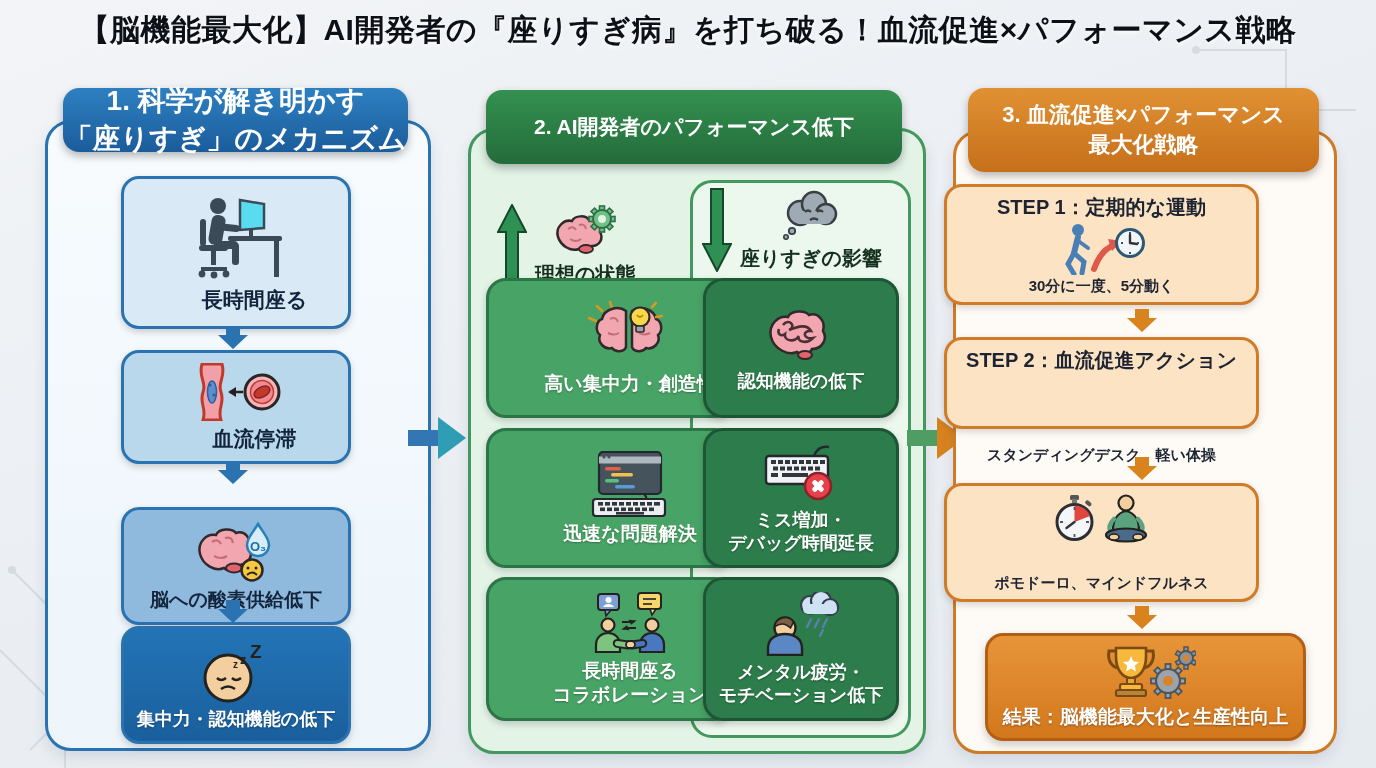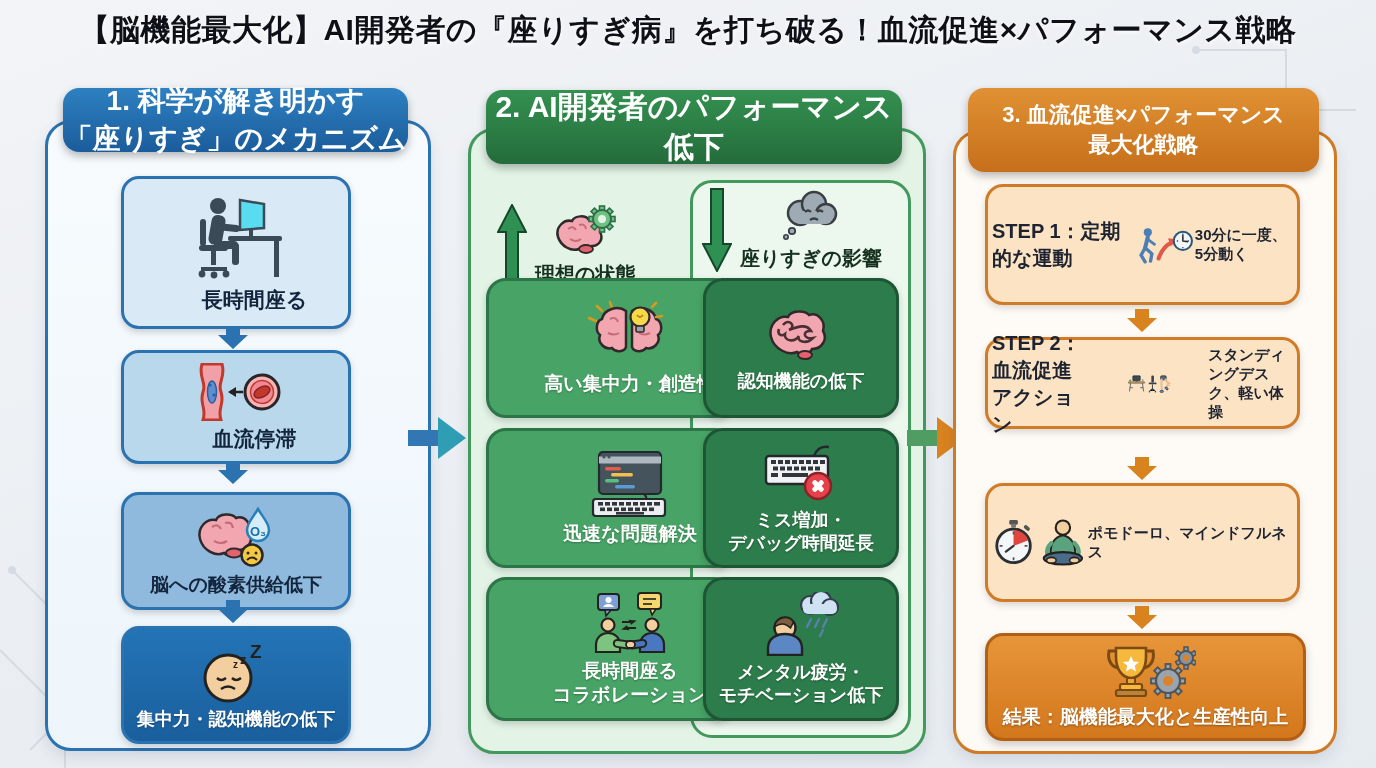--- a/index.html
+++ b/index.html
@@ -13,49 +13,49 @@
          text-shadow:0 2px 4px rgba(255,255,255,.9);}
   .panel{position:absolute;border-radius:26px;box-shadow:0 6px 14px rgba(40,60,90,.12);}
   #p1{left:45px;top:120px;width:380px;height:625px;background:linear-gradient(180deg,#f7fbfe,#edf5fb);border:3px solid #2a72b0;}
   #p2{left:468px;top:128px;width:452px;height:620px;background:#e3f3e6;border:3px solid #43995d;}
   #p2sub{left:690px;top:180px;width:215px;height:552px;background:#ecf7ee;border:3px solid #43995d;border-radius:22px;box-shadow:none;}
   #p3{left:953px;top:130px;width:378px;height:618px;background:#fefbf7;border:3px solid #cf7a27;}
   .col-header{position:absolute;display:flex;align-items:center;justify-content:center;text-align:center;
          color:#fff;font-weight:800;border-radius:16px;white-space:pre-line;line-height:1.35;
          box-shadow:0 4px 9px rgba(0,0,0,.28);}
   #h1{left:63px;top:88px;width:345px;height:64px;background:linear-gradient(180deg,#2e80c1,#1b5c9b);font-size:28px;}
-  #h2{left:486px;top:90px;width:416px;height:74px;background:linear-gradient(180deg,#349150,#246c3b);font-size:30px;}
+  #h2{left:486px;top:90px;width:416px;height:74px;background:linear-gradient(180deg,#349150,#246c3b);font-size:21px;}
   #h3{left:968px;top:88px;width:351px;height:84px;background:linear-gradient(180deg,#e09133,#c66f1b);font-size:22px;}
   .fbox{position:absolute;display:flex;flex-direction:column;align-items:center;justify-content:center;
         gap:5px;text-align:center;border-radius:18px;box-shadow:0 3px 7px rgba(0,0,0,.18);}
   .c1box{left:121px;width:224px;border:3px solid #2a72b0;}
   #c1b1{top:176px;height:147px;background:#d9e9f6;}
   #c1b2{top:350px;height:108px;background:#b9d8ec;}
-  #c1b3{top:492px;height:112px;background:#8fbade;}
+  #c1b3{top:507px;height:112px;background:#8fbade;}
   #c1b4{top:626px;height:112px;background:linear-gradient(180deg,#2374b6,#1a5f9d);}
   .c1label{font-weight:800;color:#13253d;white-space:pre-line;line-height:1.2;}
   #c1b1 .c1label,#c1b2 .c1label{font-size:21px;margin-left:37px;}
   #c1b3 .c1label{font-size:19px;}
   #c1b4 .c1label{font-size:18px;color:#fff;text-shadow:0 1px 2px rgba(0,0,0,.3);}
   .gbox{border-radius:20px;}
   .gbox .glabel{font-weight:800;color:#fff;white-space:pre-line;line-height:1.25;text-shadow:0 1px 2px rgba(0,0,0,.3);}
   .ideal-box{left:486px;width:202px;background:#48a466;border:3px solid #2b7547;padding-left:40px;}
   .ideal-box .glabel{font-size:19px;}
   .impact-box{left:703px;width:190px;background:#2d7c4b;border:3px solid #1d5634;}
   .impact-box .glabel{font-size:18px;}
   .row1{top:278px;height:134px;}
   .row2{top:428px;height:134px;}
   .row3{top:577px;height:138px;}
   .subheader{position:absolute;display:flex;align-items:flex-end;gap:8px;}
   #ideal-head{left:497px;top:204px;width:190px;height:84px;}
   #impact-head{left:702px;top:188px;width:196px;height:84px;}
   .sh-right{display:flex;flex-direction:column;align-items:center;gap:2px;}
   .sh-label{font-weight:800;font-size:20px;color:#15301f;}
-  .step{position:absolute;left:985px;width:315px;background:#fbe3c3;border:3px solid #d07b28;border-radius:18px;
-        display:flex;flex-direction:row;align-items:center;justify-content:space-between;
+  .step{position:absolute;left:944px;width:315px;background:#fbe3c3;border:3px solid #d07b28;border-radius:18px;
+        display:flex;flex-direction:column;align-items:center;justify-content:space-between;
         padding:7px 4px 6px;box-sizing:border-box;box-shadow:0 3px 7px rgba(0,0,0,.15);}
   #st1{top:184px;height:121px;}
   #st2{top:337px;height:92px;gap:36px;}
   #st3{top:483px;height:119px;}
   .step-title{font-weight:800;font-size:20px;color:#1d2330;}
   .step-caption{font-weight:800;font-size:15px;color:#1d2330;}
   #result{position:absolute;left:985px;top:633px;width:315px;height:102px;border-radius:18px;
         background:linear-gradient(180deg,#e7953a,#d3771c);border:3px solid #b25f13;
         display:flex;flex-direction:column;align-items:center;justify-content:center;gap:3px;
         box-shadow:0 4px 8px rgba(0,0,0,.2);}

